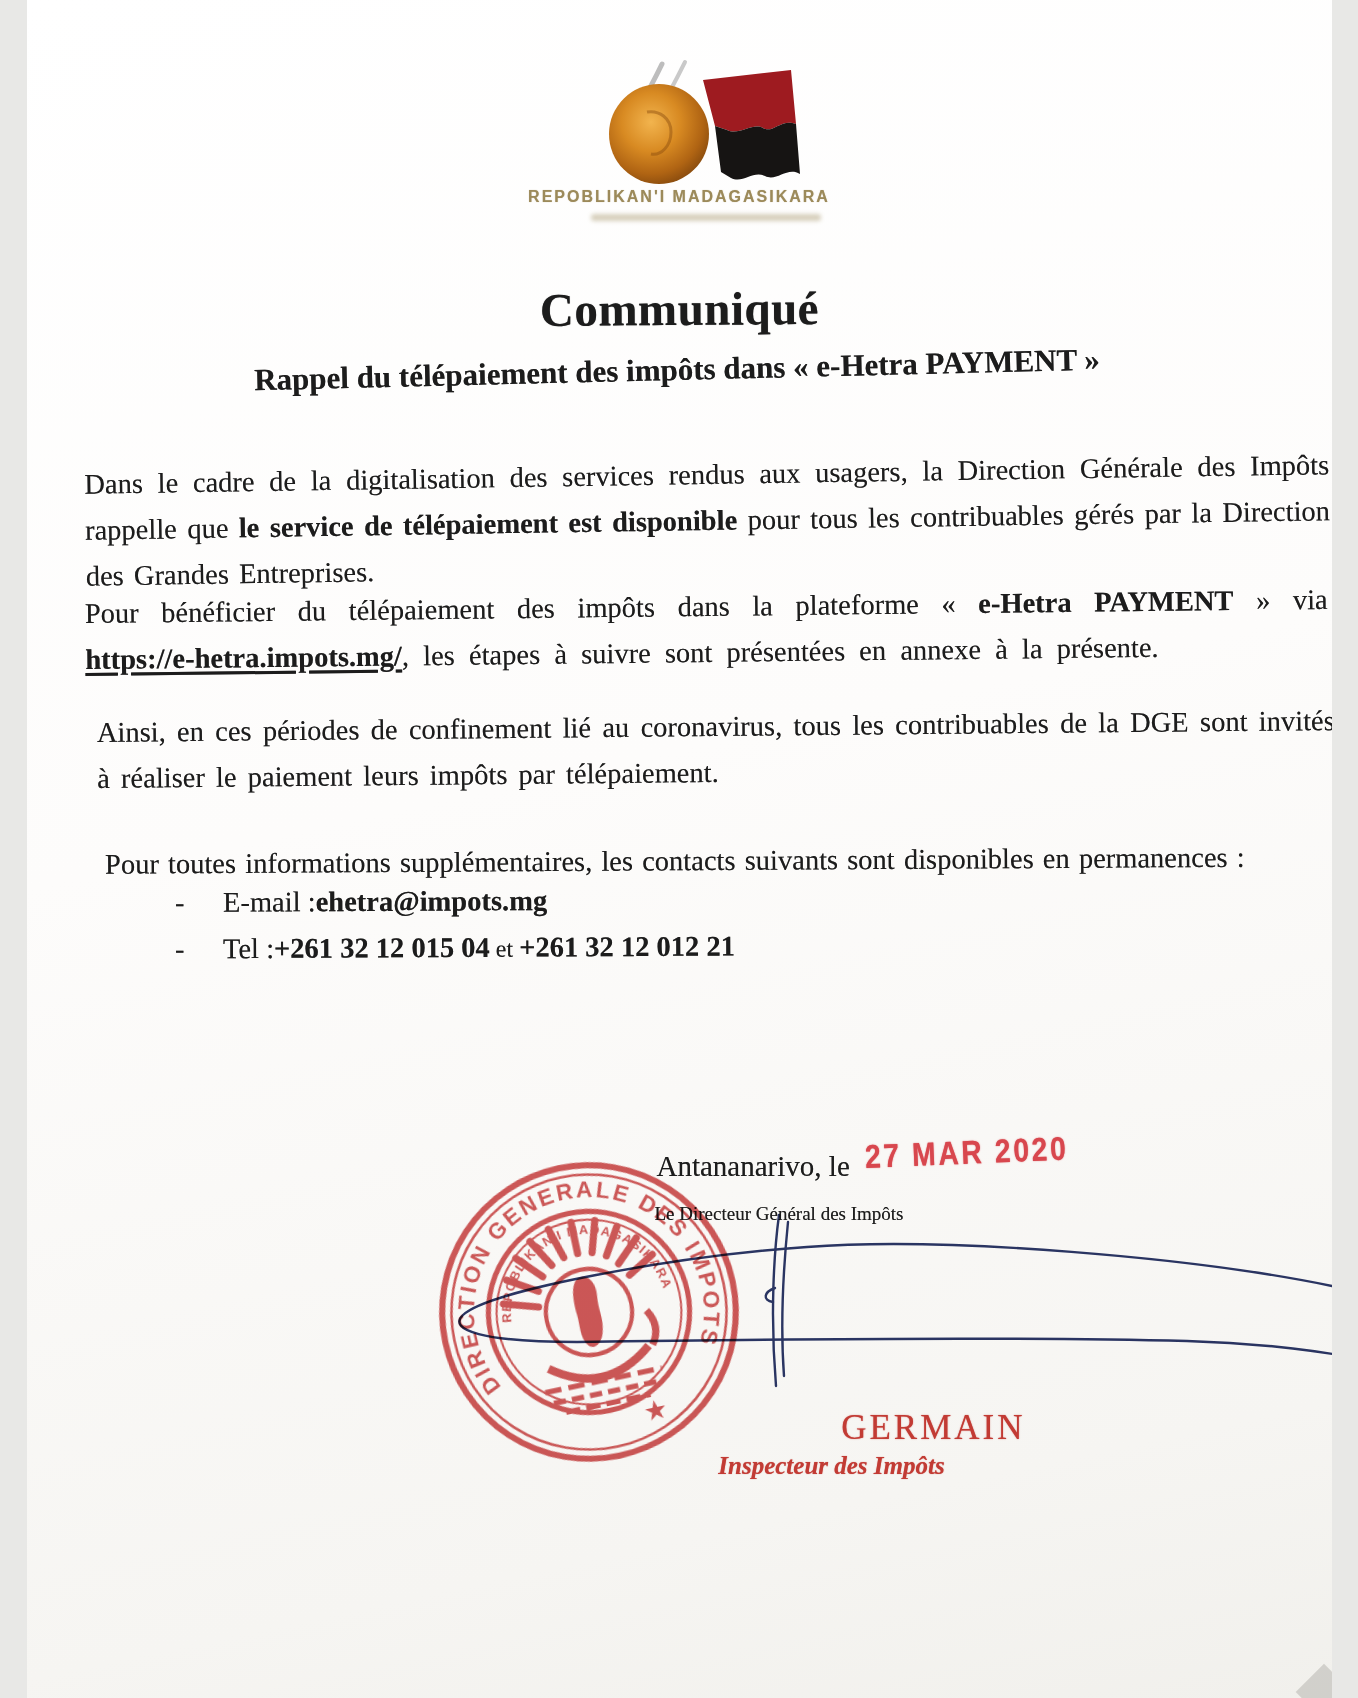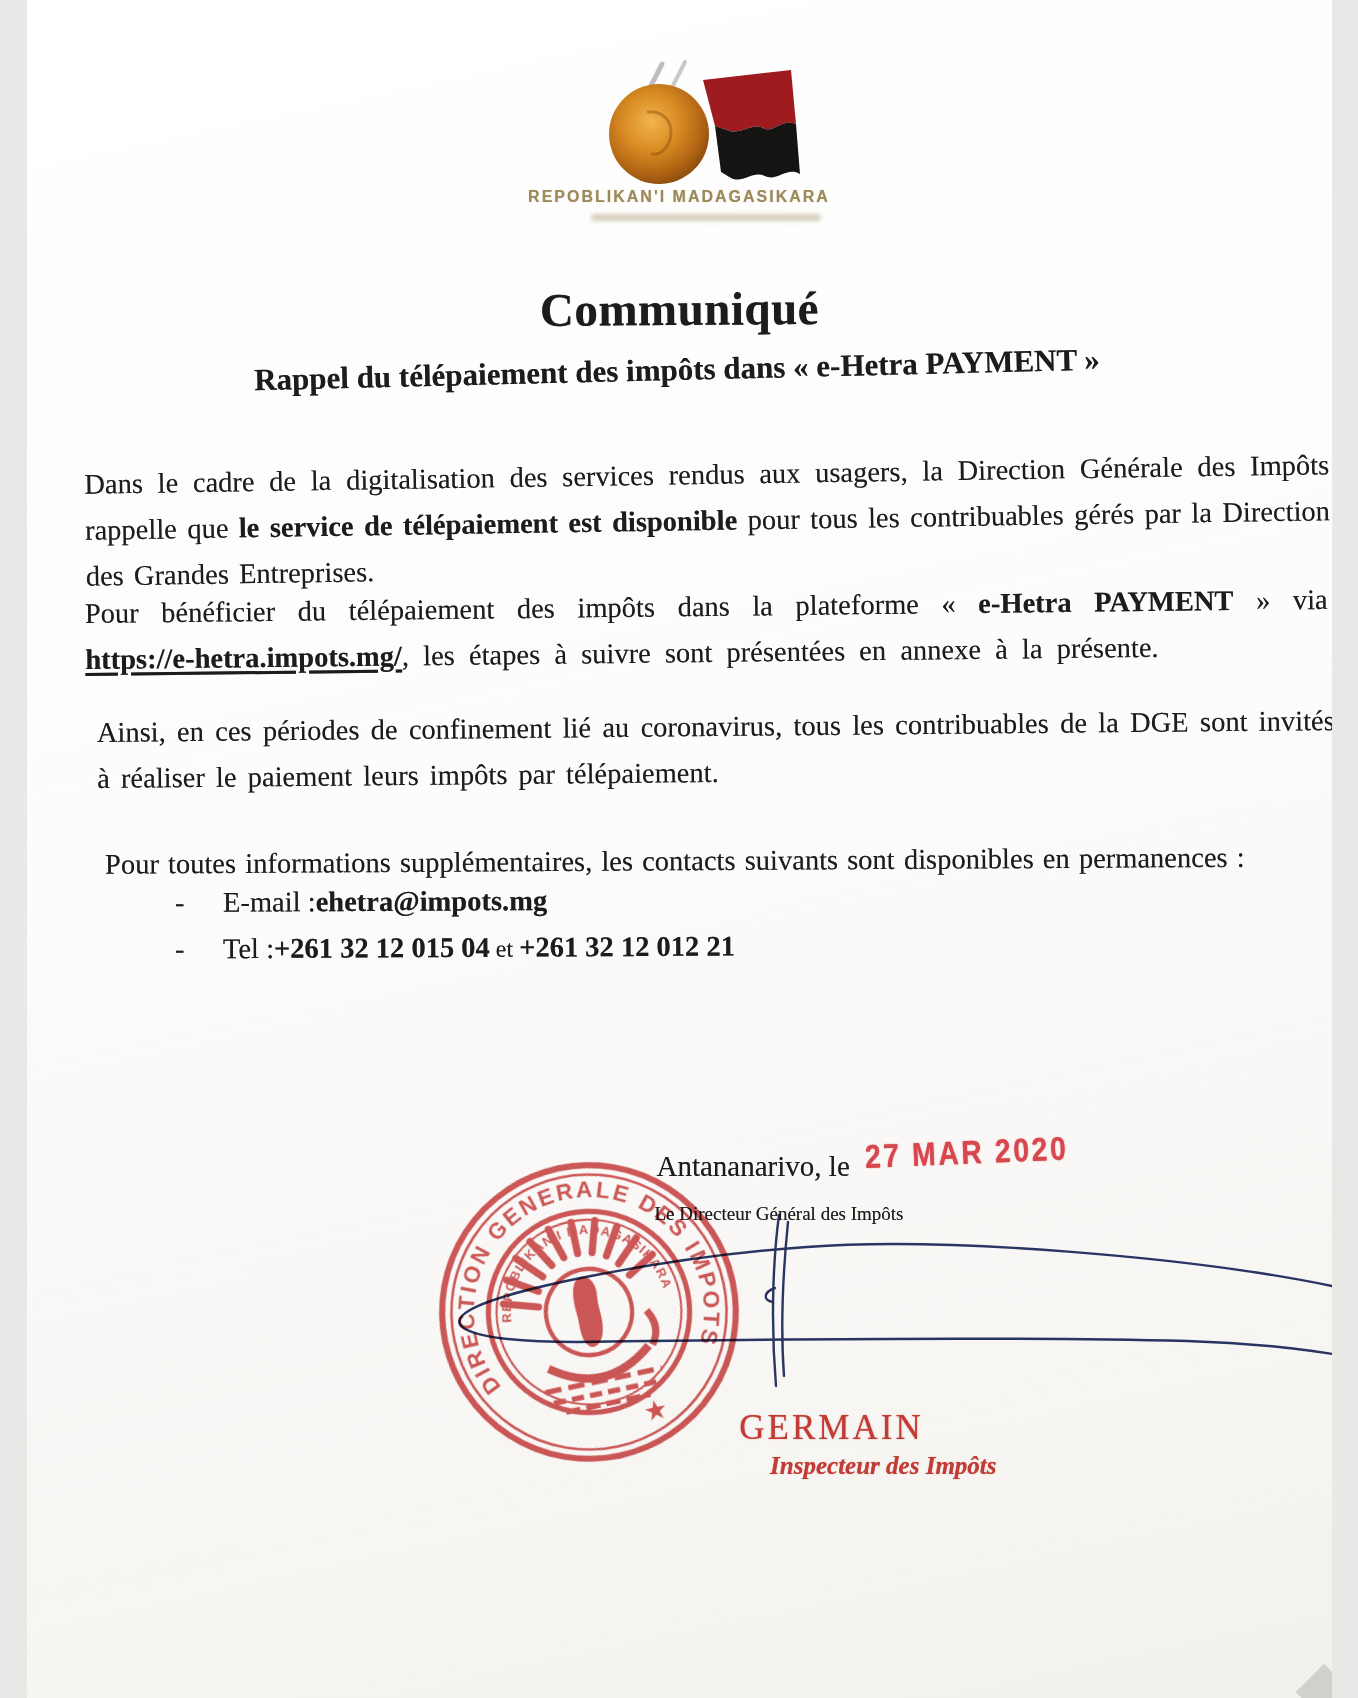--- a/index.html
+++ b/index.html
@@ -70,26 +70,26 @@
     text-shadow:0 0 1.4px rgba(216,71,78,.85);
   }
   .director-line{position:absolute;left:628px;top:1203px;font-size:19px;text-shadow:0 0 .5px rgba(0,0,0,.5);}
   .stamp-svg{
     position:absolute;left:408px;top:1158px;width:308px;height:308px;
     transform:rotate(-12deg);opacity:.85;filter:blur(.3px);
     mix-blend-mode:multiply;
   }
   .signature-svg{position:absolute;left:400px;top:1190px;width:958px;height:215px;mix-blend-mode:multiply;}
   .signer-name{
-    position:absolute;left:640px;top:1408px;width:330px;text-align:center;
+    position:absolute;left:669px;top:1408px;width:330px;text-align:right;
     font-size:35px;color:#c23b34;letter-spacing:3px;
     text-shadow:0 0 1.2px rgba(194,59,52,.8);
   }
   .signer-role{
-    position:absolute;left:640px;top:1452px;width:330px;text-align:right;
+    position:absolute;left:640px;top:1452px;width:330px;text-align:center;
     font-size:25px;font-style:italic;font-weight:bold;color:#c23b34;
     text-shadow:0 0 1px rgba(194,59,52,.75);
   }
   .corner-shadow{
     position:absolute;right:-12px;bottom:-14px;width:40px;height:40px;
     background:#c9c8c3;transform:rotate(45deg);opacity:.8;
   }
 </style>
 </head>
 <body>

